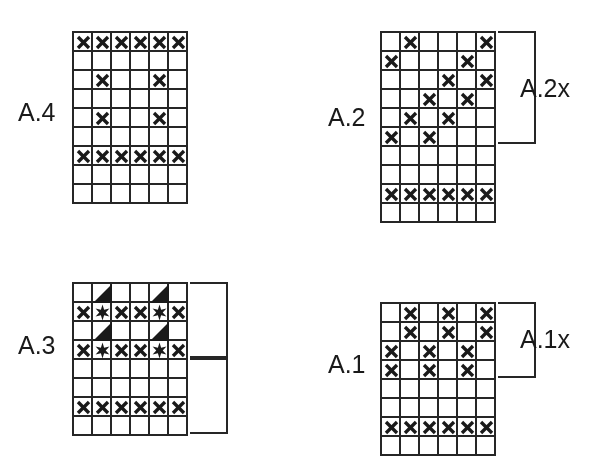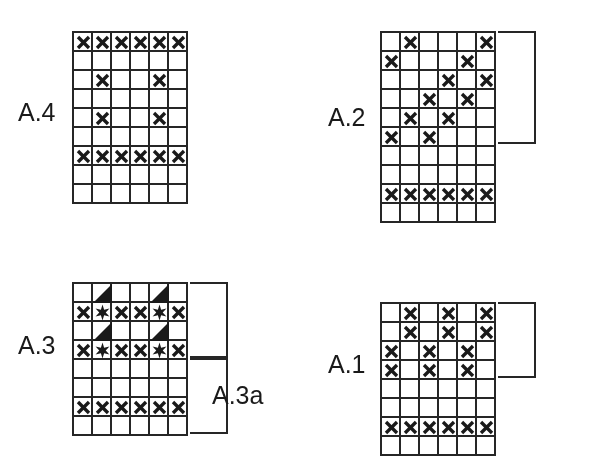--- a/index.html
+++ b/index.html
@@ -404,20 +404,21 @@
       <div class="grid-row">
         <div class="cell" style="width: 19px; height: 19px;"></div>
         <div class="cell" style="width: 19px; height: 19px;"></div>
         <div class="cell" style="width: 19px; height: 19px;"></div>
         <div class="cell" style="width: 19px; height: 19px;"></div>
         <div class="cell" style="width: 19px; height: 19px;"></div>
         <div class="cell" style="width: 19px; height: 19px;"></div>
       </div>
     </div>
   <div class="bracket" style="left:178px; top:31px; width:38px; height:113px;"></div>
+  <div class="bracket-label" style="left:200px; top:76px;">A.2x</div>
 </div>
 
 <div class="chart-block" style="left:0px; top:255px; width:300px; height:200px;">
   <div class="chart-label" style="left:18px; top:78px;">A.3</div>
   <div class="grid" id="grid-A3" style="left:72px; top:27px;">
       <div class="grid-row">
         <div class="cell" style="width: 19px; height: 19px;"></div>
         <div class="cell" style="width: 19px; height: 19px;">
           <svg width="19" height="19" viewBox="0 0 19 19">
             <polygon points="0,19 19,0 19,19" fill="#1a1a1a"></polygon>
@@ -578,21 +579,20 @@
         <div class="cell" style="width: 19px; height: 19px;"></div>
         <div class="cell" style="width: 19px; height: 19px;"></div>
         <div class="cell" style="width: 19px; height: 19px;"></div>
         <div class="cell" style="width: 19px; height: 19px;"></div>
         <div class="cell" style="width: 19px; height: 19px;"></div>
         <div class="cell" style="width: 19px; height: 19px;"></div>
       </div>
     </div>
   <div class="bracket" style="left:190px; top:27px; width:38px; height:76px;"></div>
   <div class="bracket" style="left:190px; top:103px; width:38px; height:76px;"></div>
-  <div class="bracket-label" style="left:212px; top:128px;">A.3a</div>
 </div>
 
 <div class="chart-block" style="left:320px; top:290px; width:280px; height:179px;">
   <div class="chart-label" style="left:8px; top:62px;">A.1</div>
   <div class="grid" id="grid-A1" style="left:60px; top:12px;">
       <div class="grid-row">
         <div class="cell" style="width: 19px; height: 19px;"></div>
         <div class="cell" style="width: 19px; height: 19px;">
           <svg width="19" height="19" viewBox="0 0 19 19">
             <line x1="4" y1="4" x2="15" y2="15" stroke="#1a1a1a" stroke-width="3.3249999999999997" stroke-linecap="butt"></line>
@@ -740,13 +740,14 @@
       <div class="grid-row">
         <div class="cell" style="width: 19px; height: 19px;"></div>
         <div class="cell" style="width: 19px; height: 19px;"></div>
         <div class="cell" style="width: 19px; height: 19px;"></div>
         <div class="cell" style="width: 19px; height: 19px;"></div>
         <div class="cell" style="width: 19px; height: 19px;"></div>
         <div class="cell" style="width: 19px; height: 19px;"></div>
       </div>
     </div>
   <div class="bracket" style="left:178px; top:12px; width:38px; height:76px;"></div>
+  <div class="bracket-label" style="left:200px; top:37px;">A.1x</div>
 </div>
 
 </body></html>

